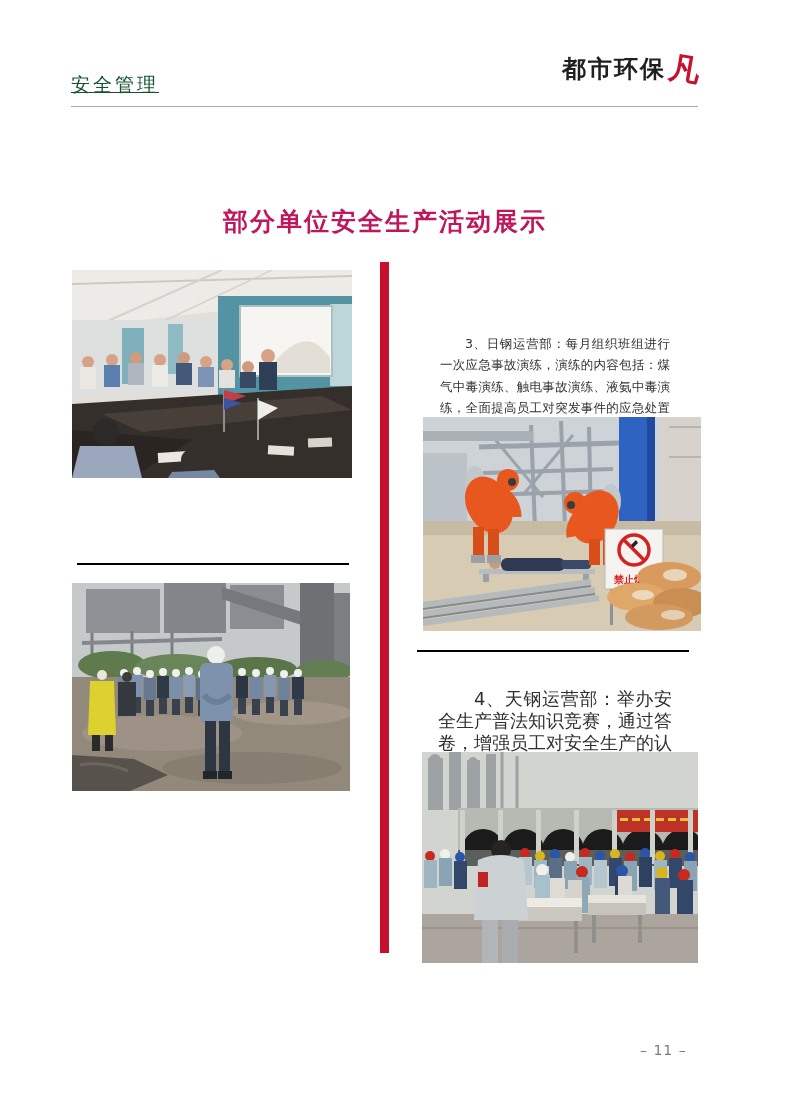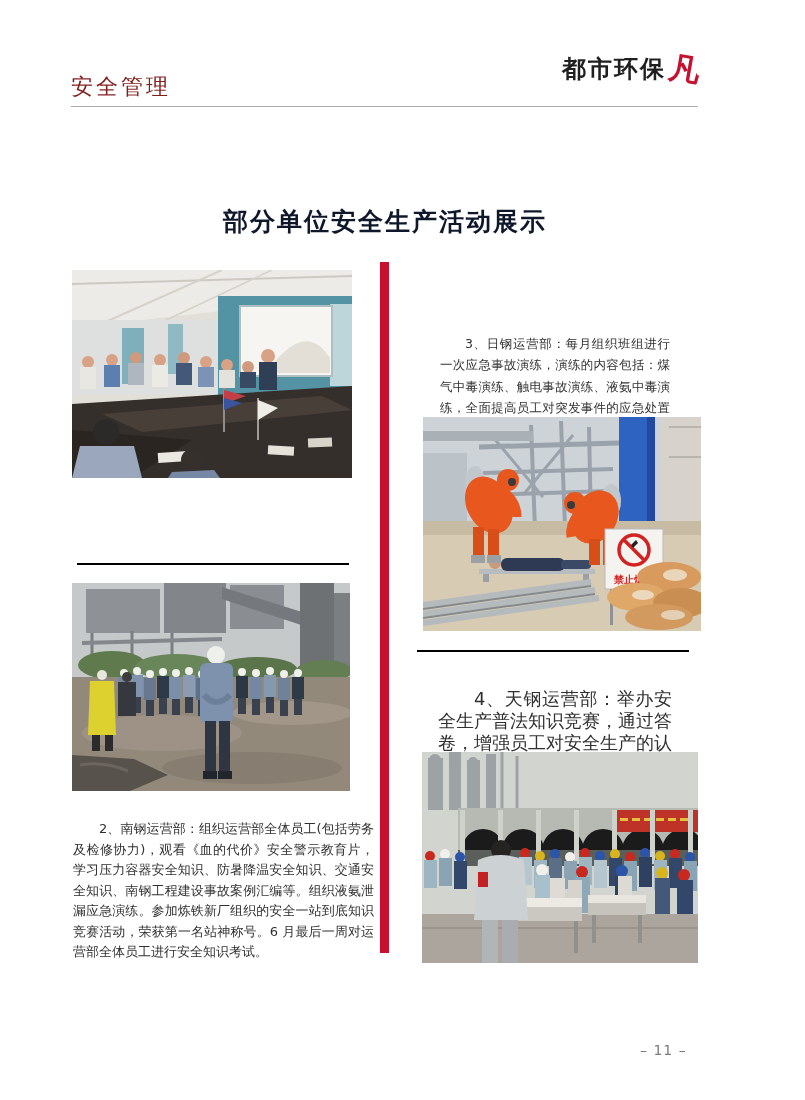--- a/index.html
+++ b/index.html
@@ -1,30 +1,30 @@
 <!DOCTYPE html>
 <html><head>
 <meta charset="utf-8">
 <style>
   html,body{margin:0;padding:0;background:#ffffff;}
   .page{position:relative;width:805px;height:1100px;background:#ffffff;overflow:hidden;
         font-family:"DejaVu Sans",sans-serif;}
   .abs{position:absolute;}
 
   
-  .section-title{left:71px;top:72px;font-size:22px;color:#7f1d1d;letter-spacing:3px;}
+  .section-title{left:71px;top:72px;font-size:19px;color:#14532d;letter-spacing:3px;text-decoration:underline;}
   .brand{left:538px;top:54px;width:162px;display:flex;align-items:flex-end;justify-content:flex-end;}
   .brand-name{font-size:24px;font-weight:bold;color:#1f1f1f;letter-spacing:2px;line-height:1.3;}
   .brand-mark{color:#c41230;font-size:31px;font-weight:bold;line-height:1;margin-left:3px;
               transform:rotate(10deg);font-family:"DejaVu Serif",serif;}
   .header-rule{left:71px;top:106px;width:627px;height:1px;background:#ababab;}
 
   
   .doc-title{left:72px;top:205px;width:626px;text-align:center;font-size:25px;font-weight:bold;
-             color:#0f172a;letter-spacing:2px;}
+             color:#be185d;letter-spacing:2px;}
 
   
   .article{color:#303030;text-align:justify;text-indent:2em;}
   .article-1{left:100px;top:486px;width:242px;font-size:12.5px;line-height:22px;}
   .article-2{left:73px;top:806px;width:301px;font-size:13px;line-height:20.5px;}
   .article-3{left:440px;top:320px;width:230px;font-size:12.5px;line-height:21.5px;}
   .article-4{left:438px;top:670px;width:234px;font-size:18px;line-height:22px;}
 
   .rule{height:2px;background:#000000;}
   .rule-left{left:77px;top:563px;width:272px;}
@@ -201,21 +201,20 @@
         <rect x="131" y="188" width="14" height="8" fill="#20262c"></rect>
         <rect x="146" y="188" width="14" height="8" fill="#20262c"></rect>
       </g>
       <g>
         <polygon points="0,172 62,176 96,192 58,208 0,208" fill="#57524c"></polygon>
         <path d="M8,182 q24,-4 48,6" stroke="#6b655e" stroke-width="3" fill="none"></path>
       </g>
     </svg>
   </div>
 
-  <p class="abs article article-2">2、南钢运营部：组织运营部全体员工(包括劳务及检修协力)，观看《血的代价》安全警示教育片，学习压力容器安全知识、防暑降温安全知识、交通安全知识、南钢工程建设事故案例汇编等。组织液氨泄漏应急演练。参加炼铁新厂组织的安全一站到底知识竞赛活动，荣获第一名站神称号。6 月最后一周对运营部全体员工进行安全知识考试。</p>
 
   <p class="abs article article-3">3、日钢运营部：每月组织班组进行一次应急事故演练，演练的内容包括：煤气中毒演练、触电事故演练、液氨中毒演练，全面提高员工对突发事件的应急处置能力。</p>
 
   <div class="abs photo photo-3">
     <svg viewBox="0 0 278 214">
       <rect width="278" height="214" fill="#cdd3d7"></rect>
       <rect x="0" y="36" width="44" height="76" fill="#bcc3c8"></rect>
       <rect x="238" y="0" width="40" height="122" fill="#d7d3cc"></rect>
       <line x1="246" y1="10" x2="278" y2="10" stroke="#b8b4ae" stroke-width="2"></line>
       <line x1="246" y1="40" x2="278" y2="40" stroke="#b8b4ae" stroke-width="2"></line>

